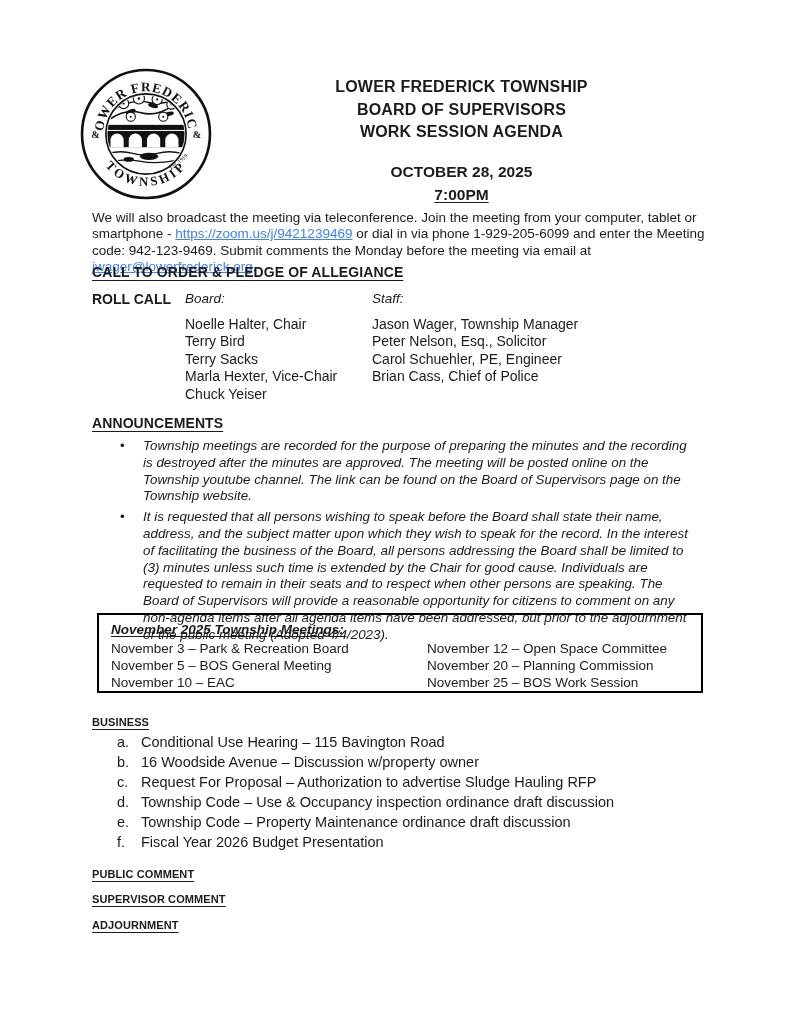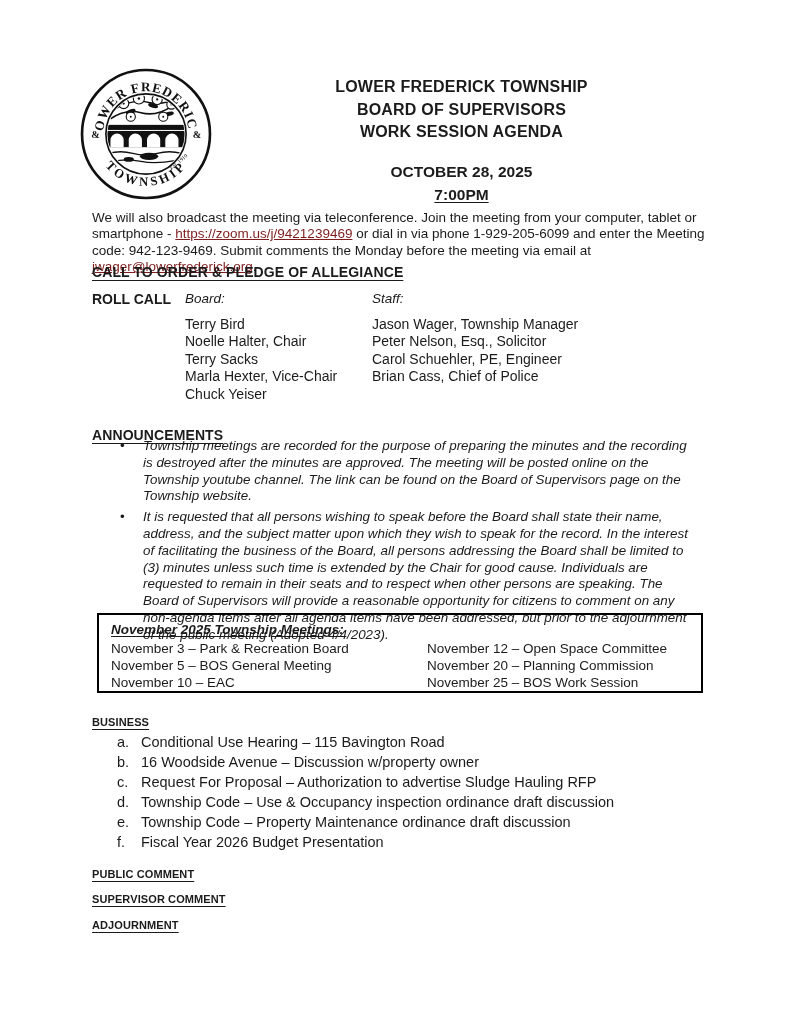--- a/index.html
+++ b/index.html
@@ -18,21 +18,21 @@
   .logo-wrap { width:132px; height:132px; flex:0 0 132px; }
   .title-block { flex:1; text-align:center; padding-top:8px; }
   .title-line { font-size:16px; font-weight:bold; line-height:22.5px; letter-spacing:.2px; }
   .date-line { font-size:15.5px; font-weight:bold; margin-top:19px; }
   .time-line { font-size:15.5px; font-weight:bold; margin-top:5px; text-decoration:underline; text-underline-offset:2px; }
   
   .intro {
     position:absolute; top:210px; left:92px; width:616px;
     font-size:13.5px; line-height:16.4px;
   }
-  .intro a { color:#7f1d1d; text-decoration:underline; cursor:pointer; }
+  .intro a { color:#3b82f6; text-decoration:underline; cursor:pointer; }
   
   .hd {
     position:absolute; left:92px;
     font-size:14px; font-weight:bold;
     text-decoration:underline; text-underline-offset:3px;
     letter-spacing:.1px;
   }
   .hd-lg { font-size:11px; }
   
   .rollcall { position:absolute; top:291px; left:92px; display:flex; font-size:14px; }
@@ -149,39 +149,39 @@
 
   <p class="intro"><span>We will also broadcast the meeting via teleconference. Join the meeting from your computer, tablet or smartphone - </span><a>https://zoom.us/j/9421239469</a><span>  or dial in via phone 1-929-205-6099 and enter the Meeting code: 942-123-9469. Submit comments the Monday before the meeting via email at </span><a>jwager@lowerfrederick.org</a><span>.</span></p>
 
   <div class="hd" style="top:264px;">CALL TO ORDER &amp; PLEDGE OF ALLEGIANCE</div>
 
   <div class="rollcall">
     <div class="rc-label">ROLL CALL</div>
     <div class="rc-col-board">
       <div class="rc-col-label">Board:</div>
       <ul class="rc-list">
+        <li>Noelle Halter, Chair</li>
         <li>Terry Bird</li>
-        <li>Noelle Halter, Chair</li>
         <li>Terry Sacks</li>
         <li>Marla Hexter, Vice-Chair</li>
         <li>Chuck Yeiser</li>
       </ul>
     </div>
     <div class="rc-col-staff">
       <div class="rc-col-label">Staff:</div>
       <ul class="rc-list">
         <li>Jason Wager, Township Manager</li>
         <li>Peter Nelson, Esq., Solicitor</li>
         <li>Carol Schuehler, PE, Engineer</li>
         <li>Brian Cass, Chief of Police</li>
       </ul>
     </div>
   </div>
 
-  <div class="hd" style="top:427px;">ANNOUNCEMENTS</div>
+  <div class="hd" style="top:415px;">ANNOUNCEMENTS</div>
   <ul class="bullets">
     <li>Township meetings are recorded for the purpose of preparing the minutes and the recording is destroyed after the minutes are approved.  The meeting will be posted online on the Township youtube channel.  The link can be found on the Board of Supervisors page on the Township website.</li>
     <li>It is requested that all persons wishing to speak before the Board shall state their name, address, and the subject matter upon which they wish to speak for the record. In the interest of facilitating the business of the Board, all persons addressing the Board shall be limited to (3) minutes unless such time is extended by the Chair for good cause. Individuals are requested to remain in their seats and to respect when other persons are speaking. The Board of Supervisors will provide a reasonable opportunity for citizens to comment on any non-agenda items after all agenda items have been addressed, but prior to the adjournment of the public meeting (Adopted 4/4/2023).</li>
   </ul>
 
   <div class="nov-box">
     <div class="nov-title">November 2025 Township Meetings:</div>
     <div class="nov-cols">
       <ul class="nov-col nov-col-left">
         <li>November 3 – Park &amp; Recreation Board</li>

